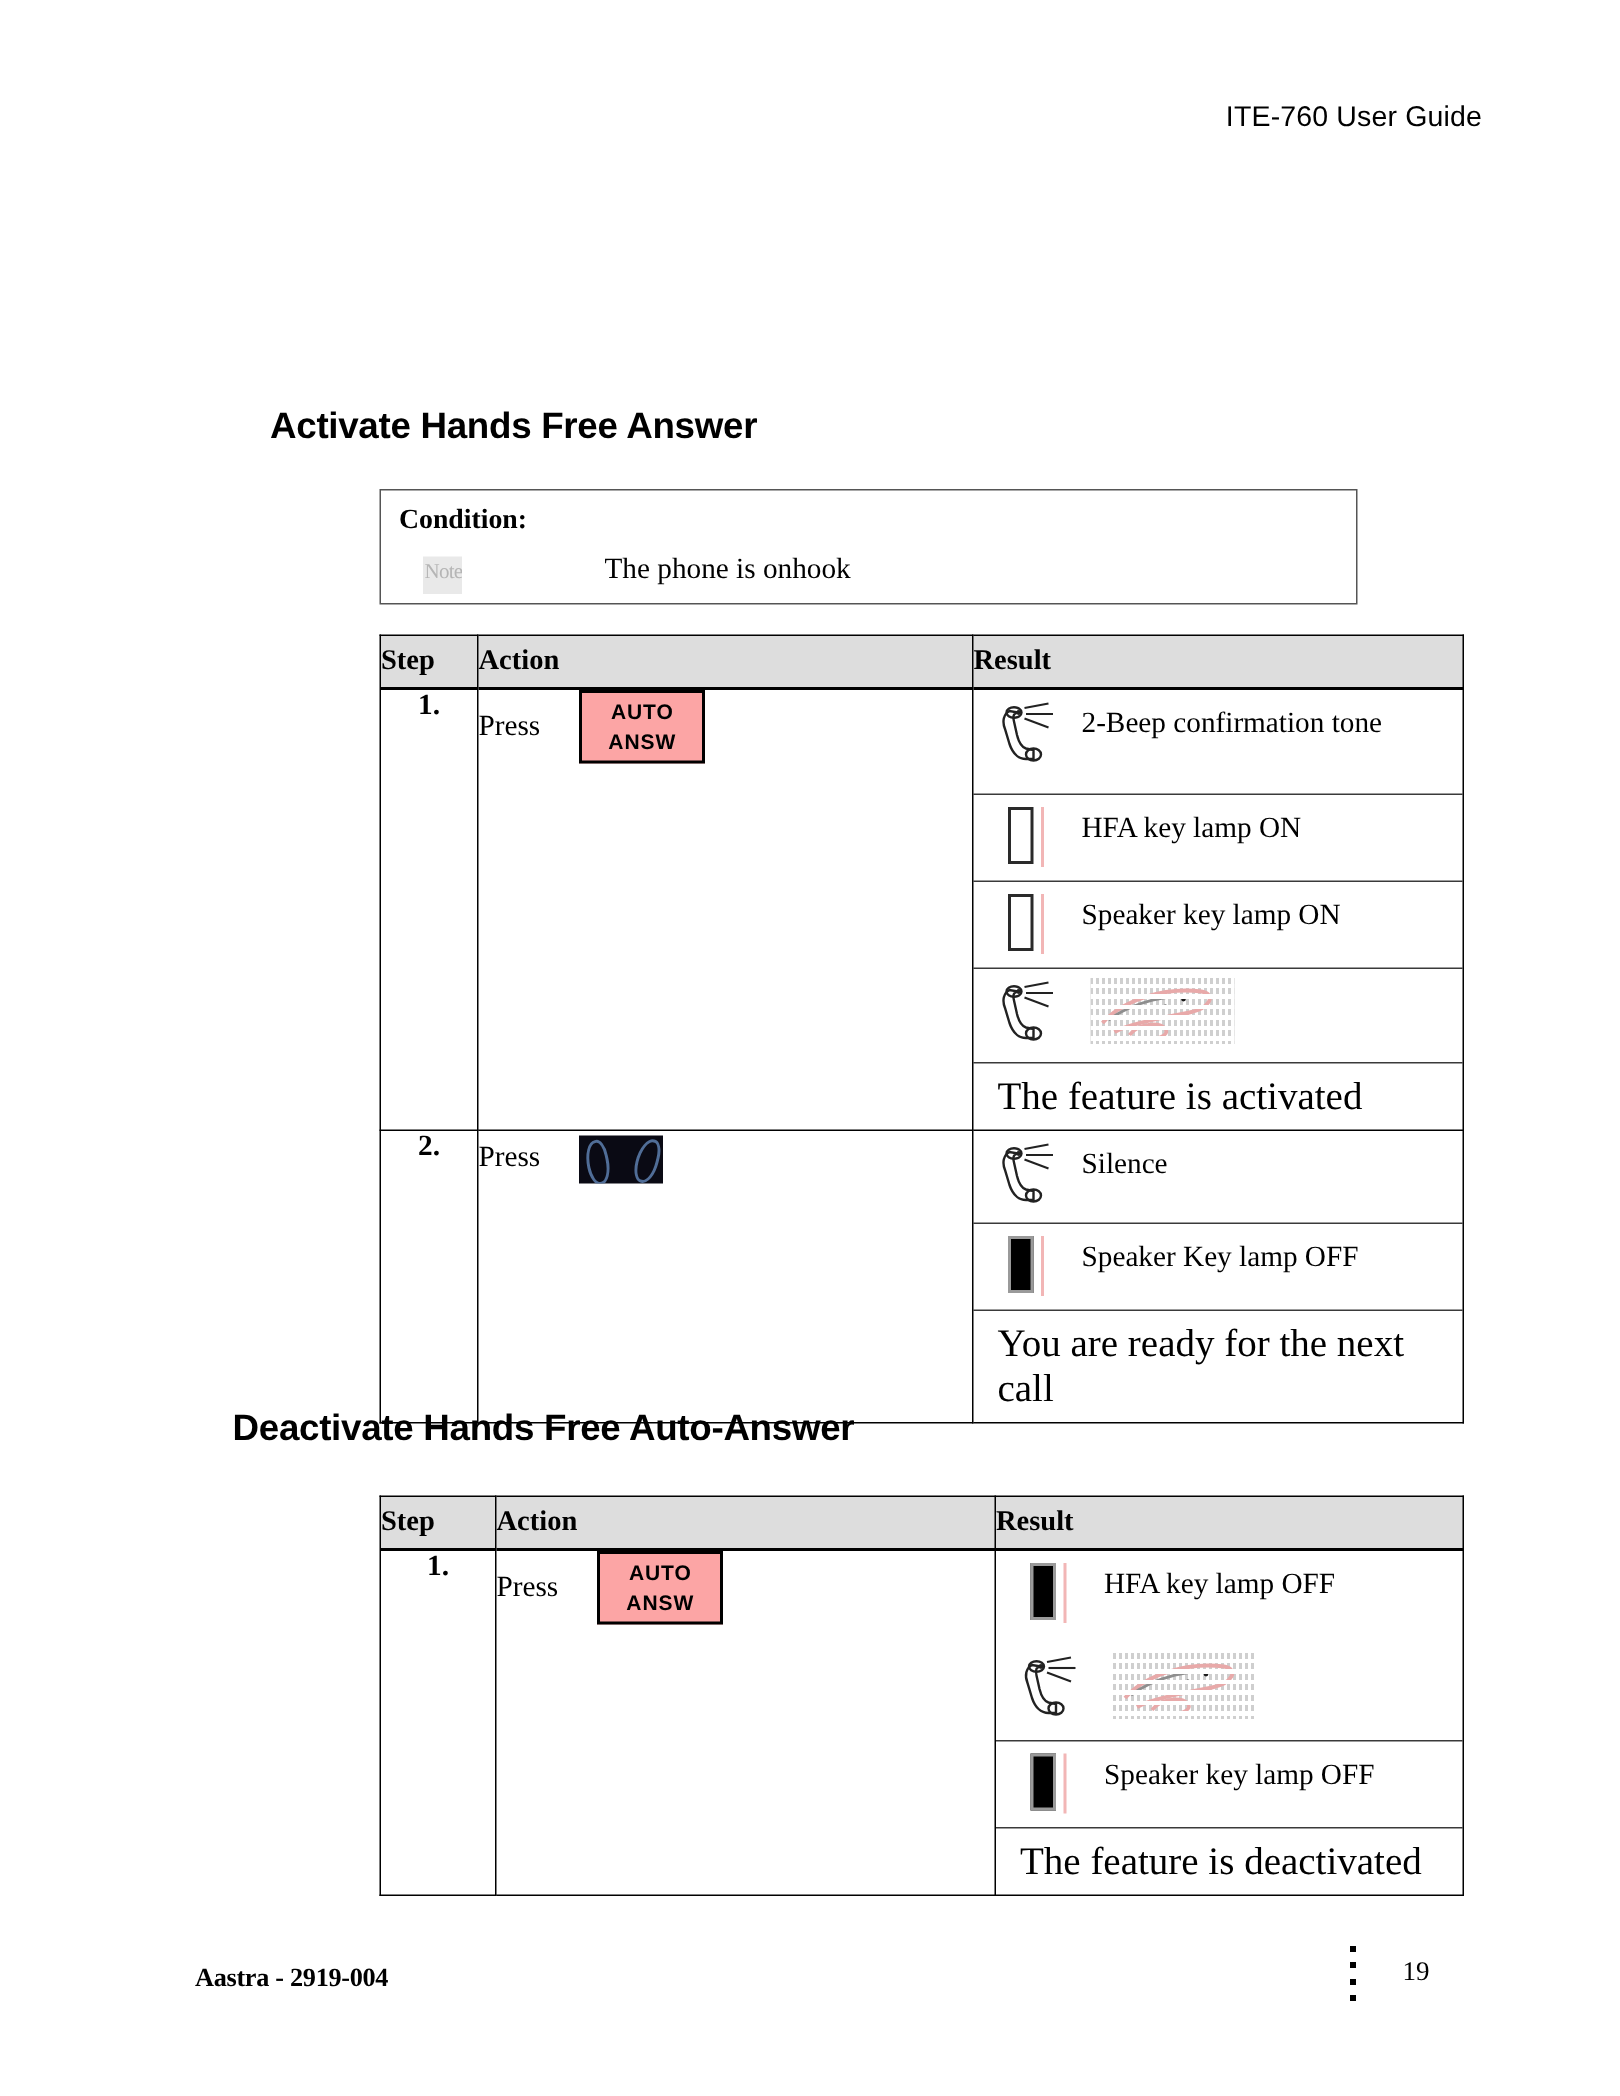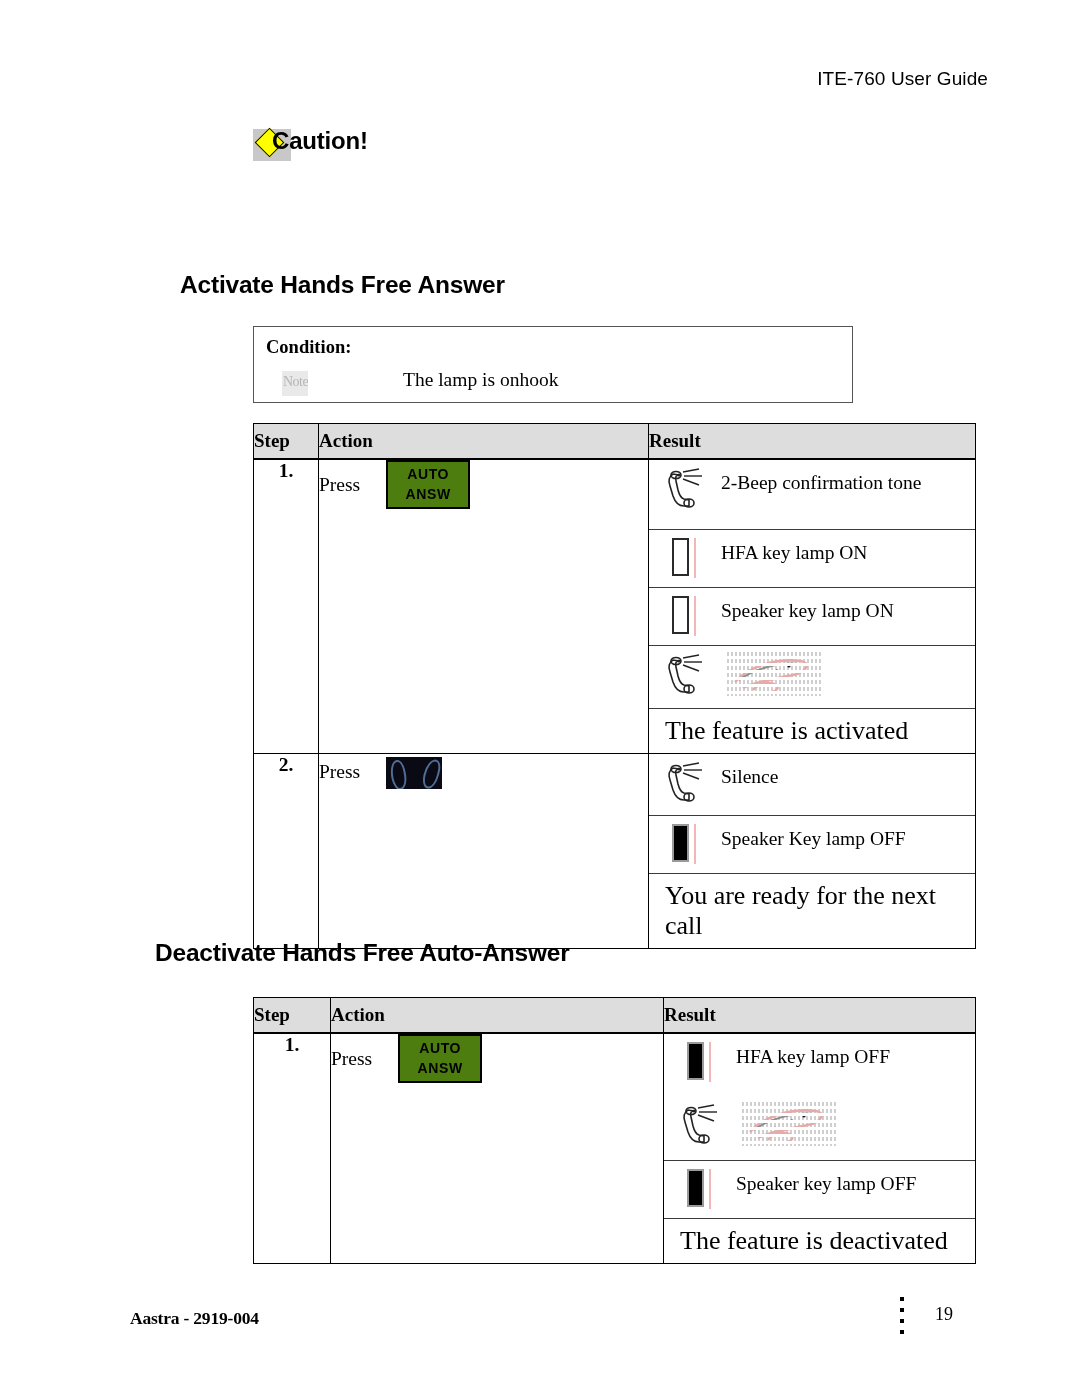--- a/index.html
+++ b/index.html
@@ -85,21 +85,21 @@
     letter-spacing: -0.2px;
   }
   #heading-activate { top: 271px; margin-left: 25px; }
   #heading-deactivate { top: 939px; }
 
   
   .condition-box {
     position: absolute;
     left: 253px;
     top: 326px;
-    width: 600px;
+    width: 652px;
     height: 77px;
     border: 1.2px solid #555555;
     box-sizing: border-box;
   }
   .condition-title {
     position: absolute;
     left: 12px;
     top: 10px;
     font-size: 18.5px;
     font-weight: 700;
@@ -190,21 +190,21 @@
     gap: 26px;
   }
   .press-word { line-height: 34px; }
 
   
   .key-button {
     width: 84px;
     min-height: 42px;
     border: 2px solid #000000;
     box-sizing: border-box;
-    background: #4d7c0f;
+    background: #fca5a5;
     font-family: "Liberation Sans", sans-serif;
     font-size: 14px;
     font-weight: 700;
     letter-spacing: 0.6px;
     text-align: center;
     line-height: 20px;
     padding: 2px 0 3px 0;
     color: #000;
   }
 
@@ -334,37 +334,31 @@
     font-size: 18px;
     margin-top: 24px;
   }
 </style>
 </head>
 <body>
 
 <div class="page-header">ITE-760 User Guide</div>
 
 <div class="caution-block">
-  <div class="caution-head">
-    <span class="caution-icon-wrap">
-      <span class="caution-diamond"></span>
-    </span>
-    <span class="caution-word">Caution!</span>
-  </div>
 </div>
 
 <div class="section-heading" id="heading-activate">Activate Hands Free Answer</div>
 
 <div class="condition-box">
   <div class="condition-title">Condition:</div>
   <div class="condition-row">
     <span class="note-img">
       <span>Note</span>
     </span>
-    <span class="condition-text">The lamp is onhook</span>
+    <span class="condition-text">The phone is onhook</span>
   </div>
 </div>
 
 <table class="step-table" id="table-activate">
   <colgroup>
       <col style="width:65px">
       <col style="width:330px">
       <col style="width:327px">
     </colgroup>
   <thead>

